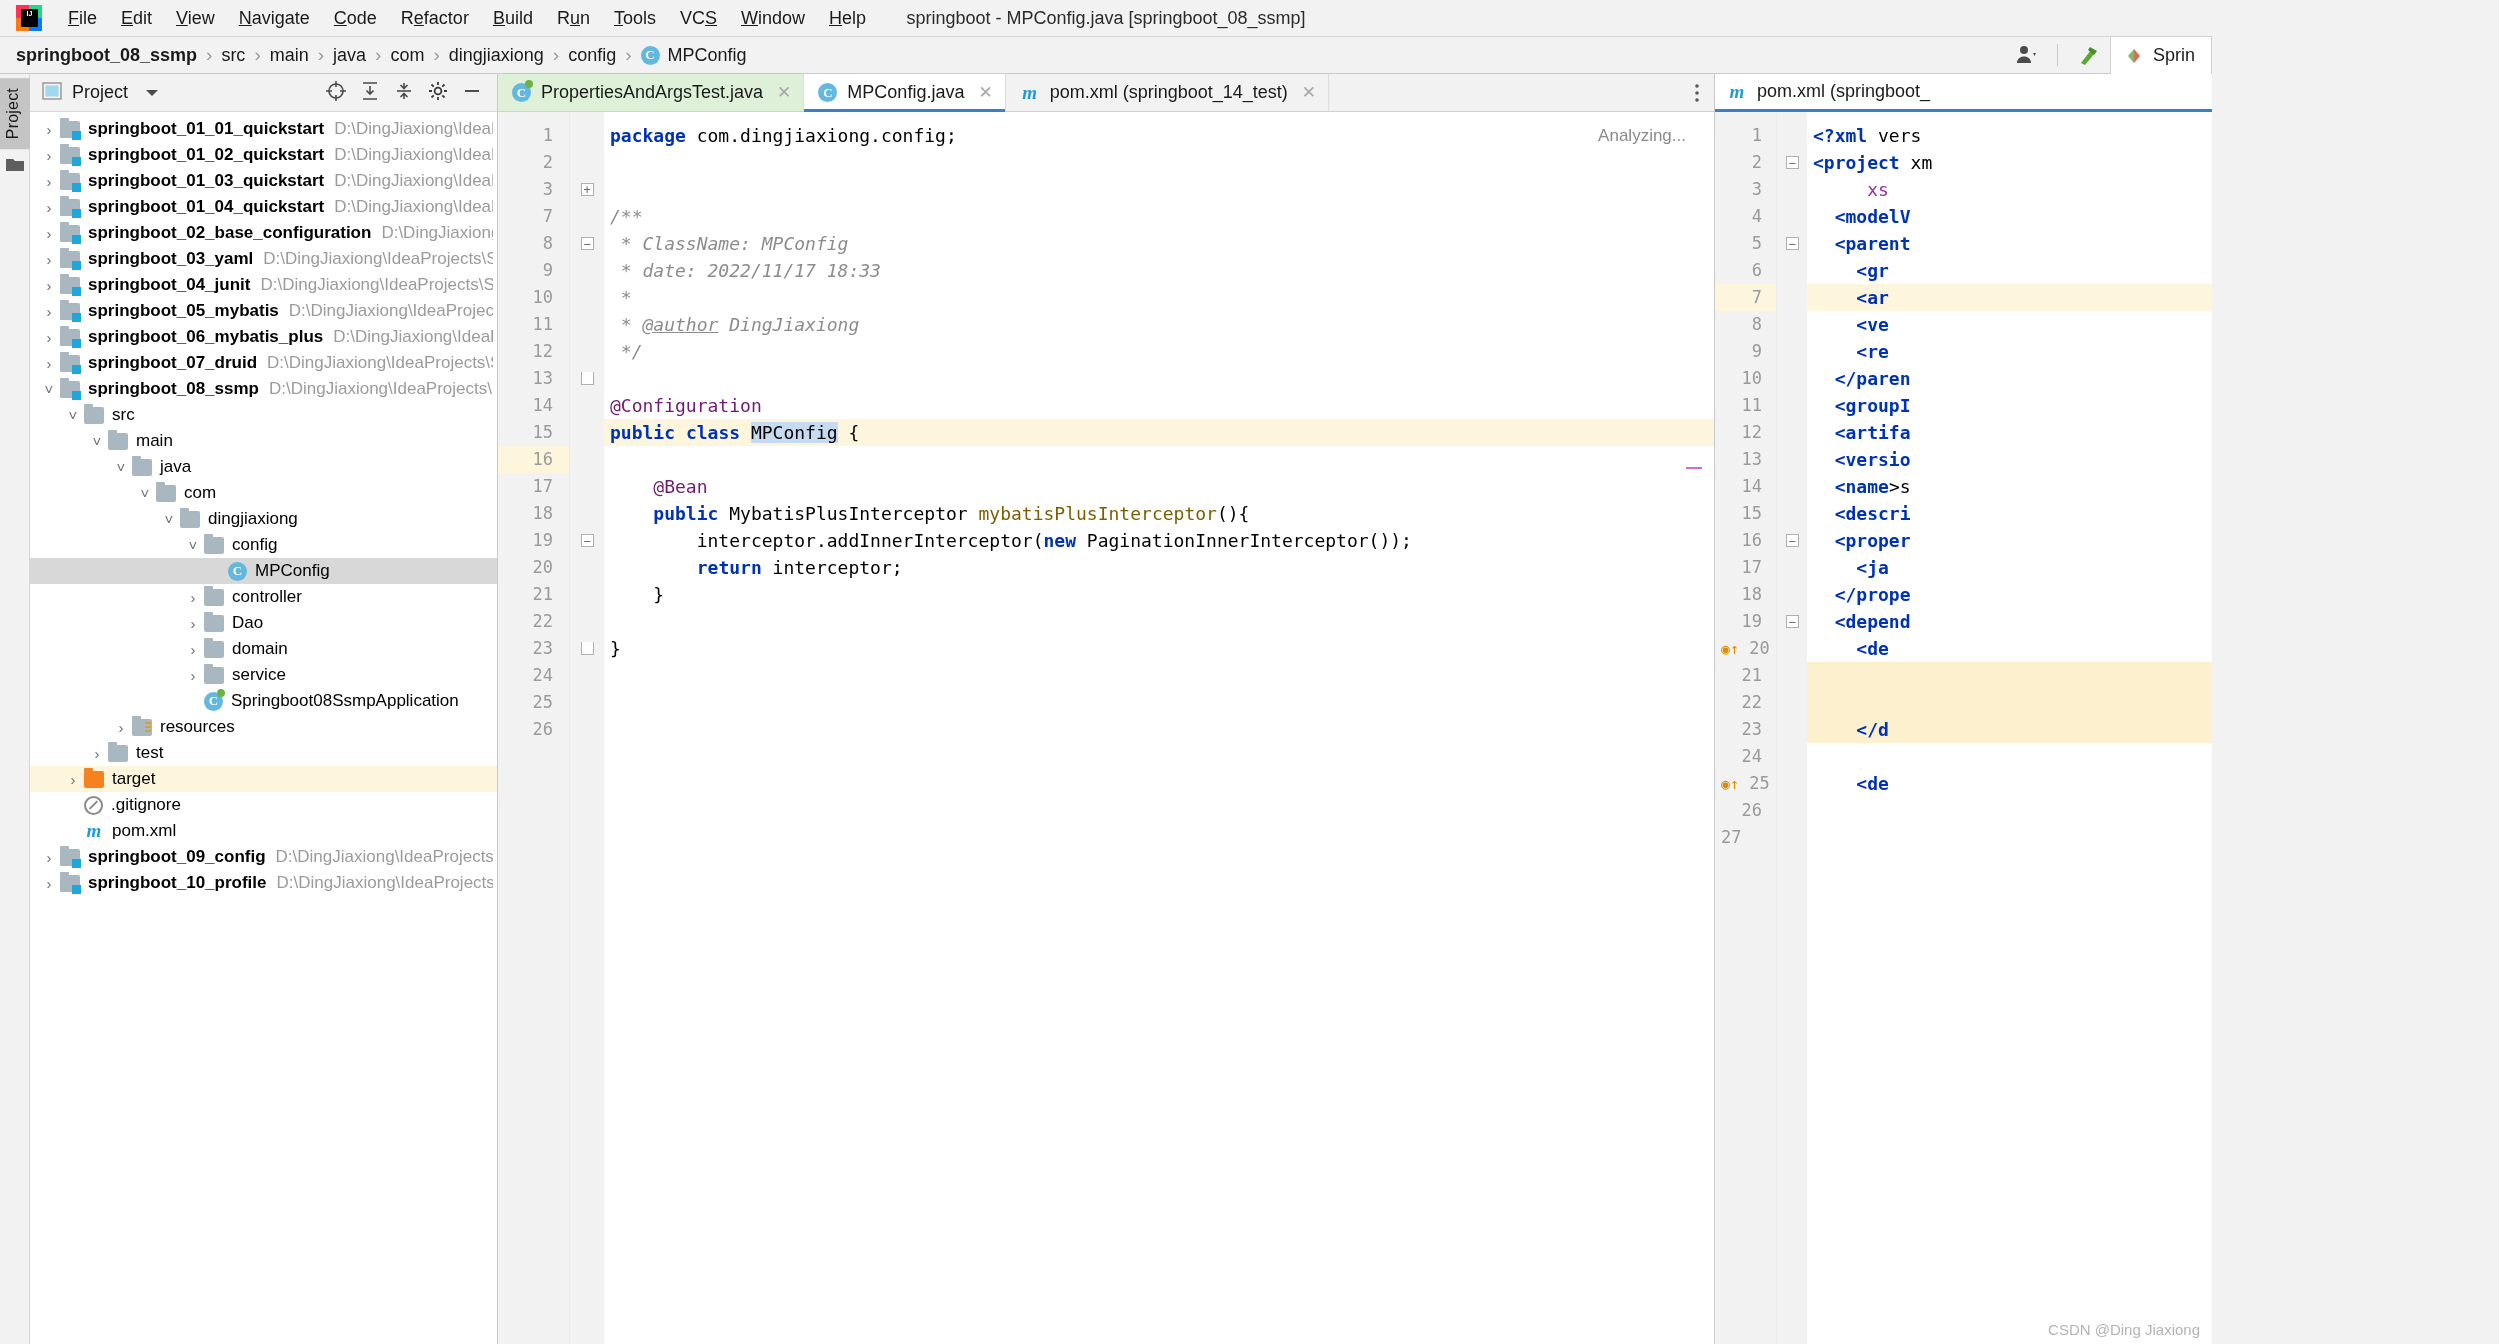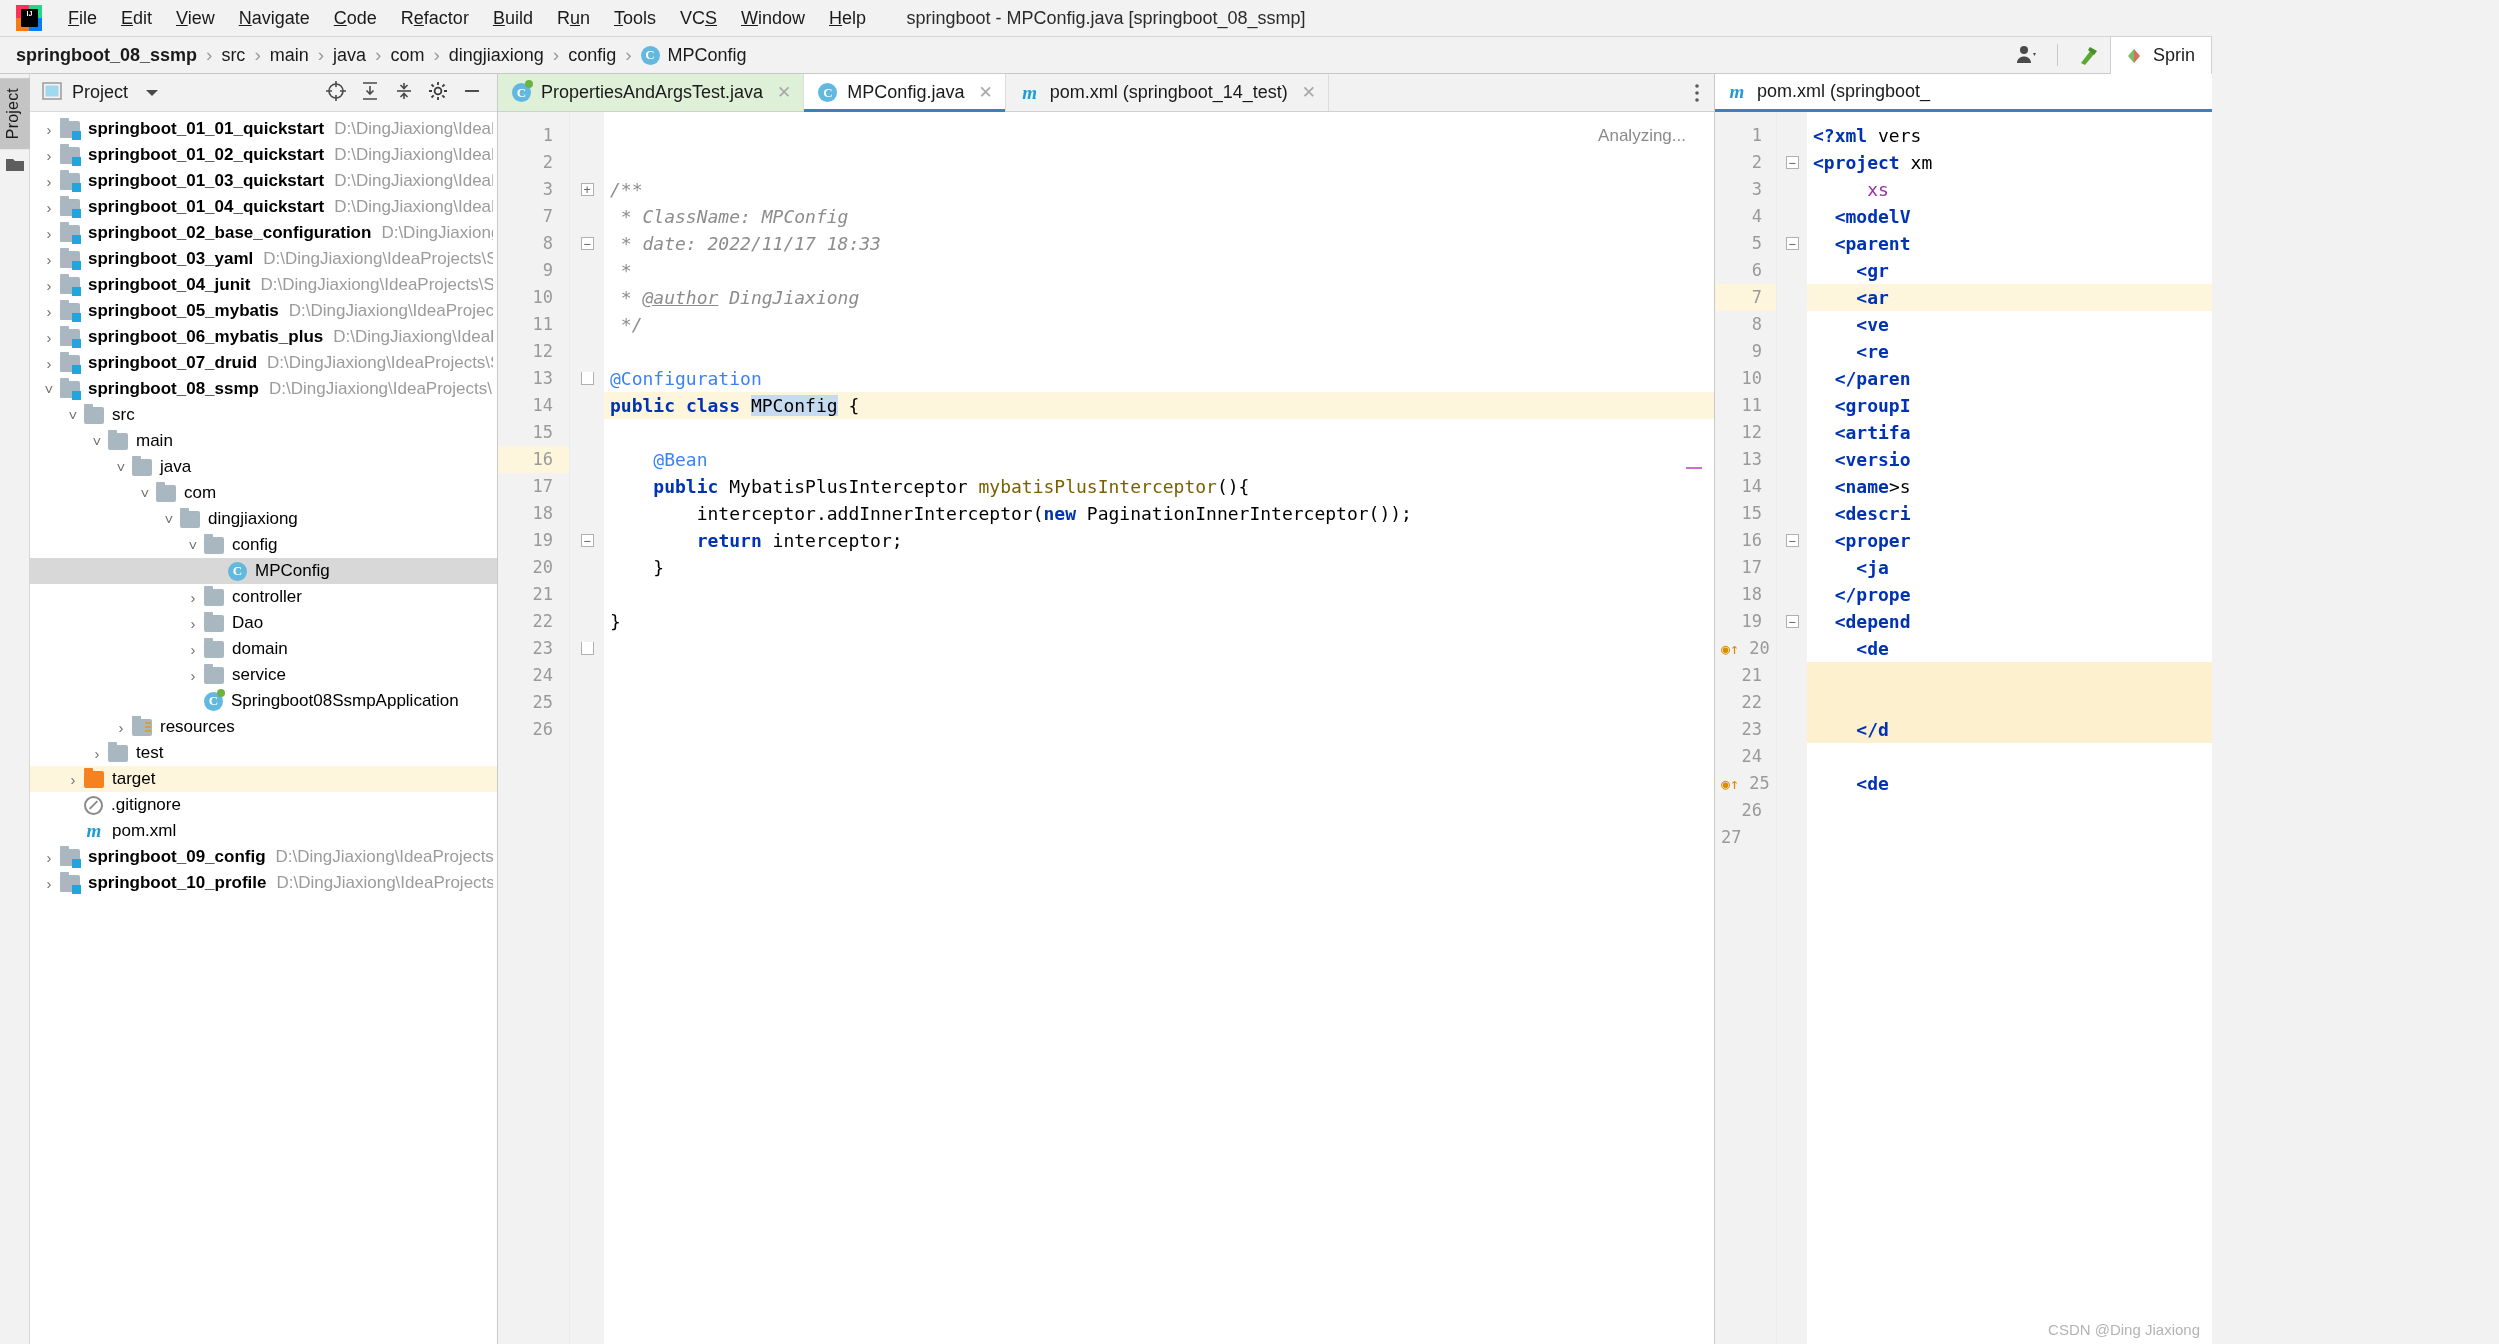--- a/index.html
+++ b/index.html
@@ -202,21 +202,21 @@
   .fbrace { width: 13px; height: 13px; border: 1px solid #b0b0b0; border-top: none; background: #fff; }
   .code-area {
     flex: 1; position: relative; padding-top: 10px; overflow: hidden;
     font-family: "DejaVu Sans Mono", monospace; font-size: 18px;
   }
   .cline { height: 27px; line-height: 27px; white-space: pre; padding-left: 6px; }
   .cline.hl { background: #fdf6dd; }
   .kw { color: #0033b3; font-weight: bold; }
   .cmt { color: #8c8c8c; font-style: italic; }
   .cmt u { text-decoration: underline; }
-  .anno { color: #3b82f6; text-align: right; }
+  .anno { color: #701a75; text-align: right; }
   .meth { color: #7a5f00; }
   .sel { background: #c6dbf1; }
   .folded { background: #e2efe2; color: #5a7a5a; }
   .analyzing {
     position: absolute; right: 28px; top: 14px; color: #8a8a8a; font-size: 17px;
     font-family: "Liberation Sans", sans-serif;
   }
   .caret-mark { position: absolute; right: 12px; top: 355px; width: 16px; height: 2px; background: #cd6ec9; }
 
   
@@ -856,20 +856,21 @@
             <div class="fline">
               <span class="fbrace"></span>
             </div>
             <div class="fline"></div>
             <div class="fline"></div>
             <div class="fline"></div>
           </div>
         <div class="code-area" id="code">
           <div class="analyzing">Analyzing...</div>
           <div class="caret-mark"></div>
+        <div class="cline"><span class="kw">package</span> com.dingjiaxiong.config;</div>
             <div class="cline">&nbsp;</div>
             <div class="cline">&nbsp;</div>
             <div class="cline"><span class="cmt">/**</span></div>
             <div class="cline"><span class="cmt"> * ClassName: MPConfig</span></div>
             <div class="cline"><span class="cmt"> * date: 2022/11/17 18:33</span></div>
             <div class="cline"><span class="cmt"> *</span></div>
             <div class="cline"><span class="cmt"> * <u>@author</u> DingJiaxiong</span></div>
             <div class="cline"><span class="cmt"> */</span></div>
             <div class="cline">&nbsp;</div>
             <div class="cline"><span class="anno">@Configuration</span></div>

